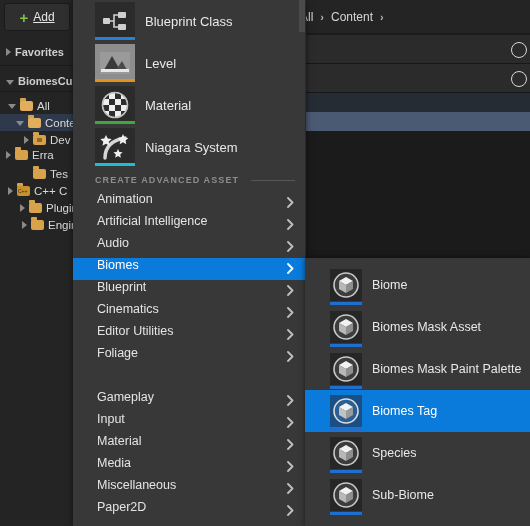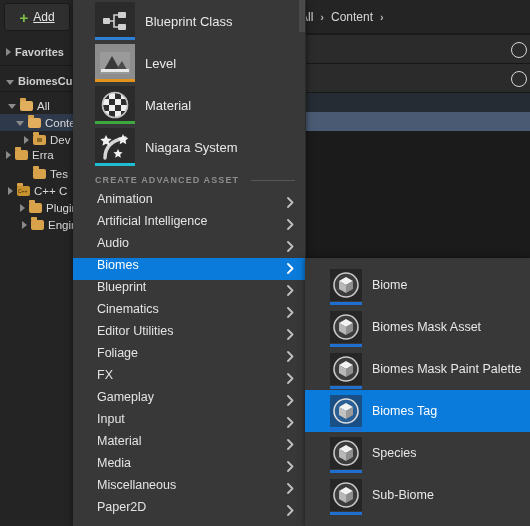--- a/index.html
+++ b/index.html
@@ -348,28 +348,20 @@
 
     <div class="cat" style="top:346px">
       <span class="cat-label">Foliage</span>
       <span class="cat-arrow">
         <svg width="7" height="11" viewBox="0 0 7 11">
             <path d="M1 1 L5.5 5.5 L1 10" stroke="#c0c0c0" stroke-width="1.8" fill="none" stroke-linecap="round" stroke-linejoin="round"></path>
           </svg>
       </span>
     </div>
 
-    <div class="cat" style="top:368px">
-      <span class="cat-label">FX</span>
-      <span class="cat-arrow">
-        <svg width="7" height="11" viewBox="0 0 7 11">
-            <path d="M1 1 L5.5 5.5 L1 10" stroke="#c0c0c0" stroke-width="1.8" fill="none" stroke-linecap="round" stroke-linejoin="round"></path>
-          </svg>
-      </span>
-    </div>
 
     <div class="cat" style="top:390px">
       <span class="cat-label">Gameplay</span>
       <span class="cat-arrow">
         <svg width="7" height="11" viewBox="0 0 7 11">
             <path d="M1 1 L5.5 5.5 L1 10" stroke="#c0c0c0" stroke-width="1.8" fill="none" stroke-linecap="round" stroke-linejoin="round"></path>
           </svg>
       </span>
     </div>
 

